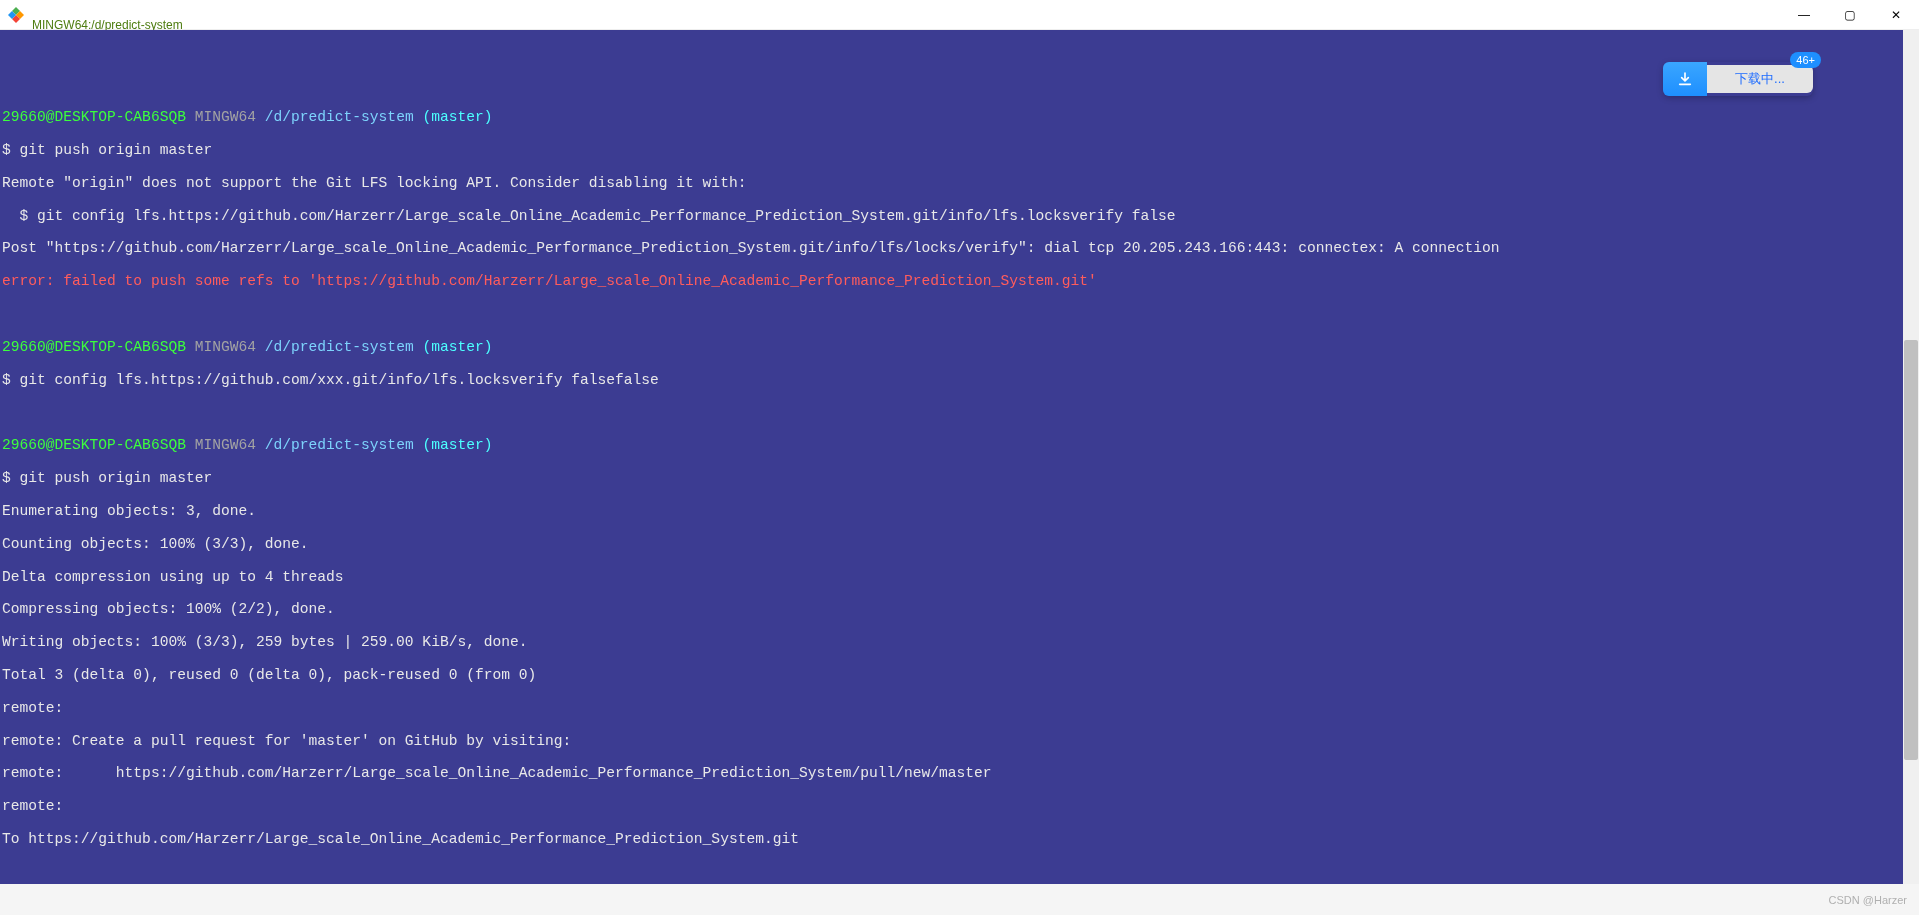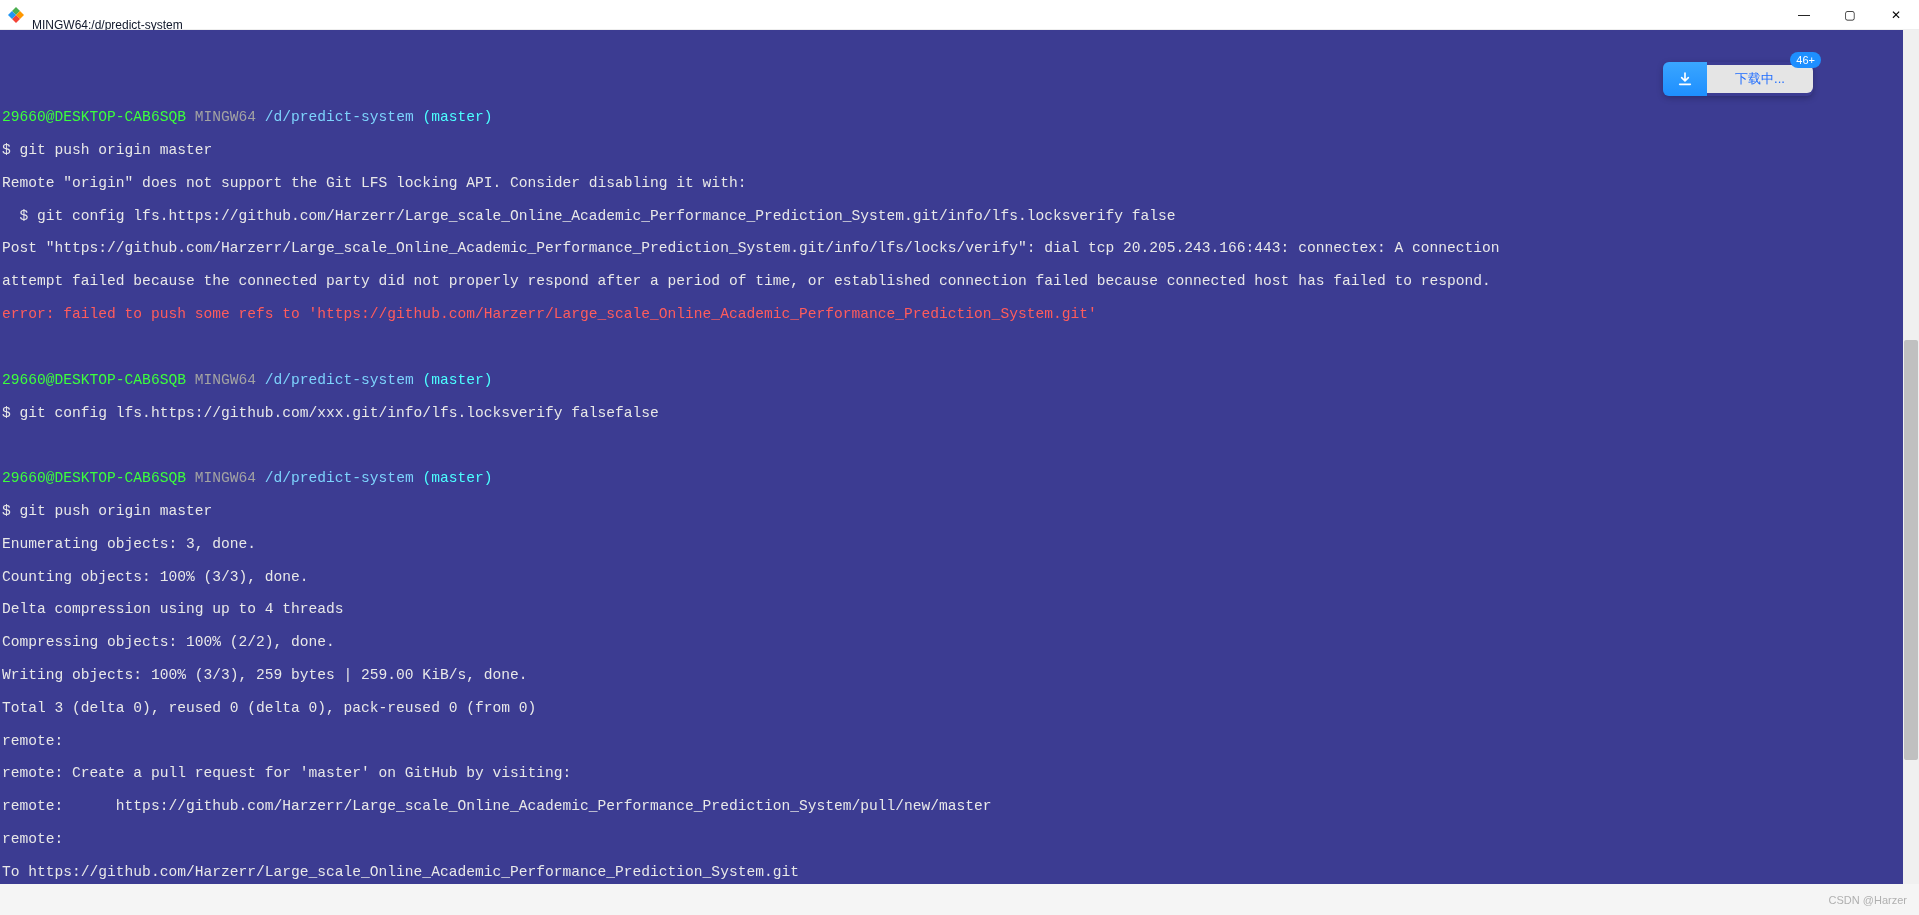--- a/index.html
+++ b/index.html
@@ -19,21 +19,21 @@
       padding: 0 0 0 8px;
       border-bottom: 1px solid #eee;
     }
     .titlebar .app-icon {
       width: 16px;
       height: 16px;
       margin-right: 8px;
     }
     .titlebar .title-text {
       font-size: 12px;
-      color: #0f172a;
+      color: #4d7c0f;
       margin-top: 20px;
     }
     .titlebar .window-controls {
       margin-left: auto;
       display: flex;
     }
     .titlebar .window-controls .wc-btn {
       width: 46px;
       height: 30px;
       display: flex;
@@ -163,21 +163,20 @@
 </div>
 
 <div class="terminal">
 <div class="terminal-inner">
 <div class="blank-space"></div>
 <div><span class="c-green">29660@DESKTOP-CAB6SQB</span> <span class="c-purple">MINGW64</span> <span class="c-yellow">/d/predict-system</span> <span class="c-cyan">(master)</span></div>
 <div class="c-white">$ git push origin master</div>
 <div class="c-white">Remote "origin" does not support the Git LFS locking API. Consider disabling it with:</div>
 <div class="c-white">  $ git config lfs.https://github.com/Harzerr/Large_scale_Online_Academic_Performance_Prediction_System.git/info/lfs.locksverify false</div>
 <div class="c-white">Post "https://github.com/Harzerr/Large_scale_Online_Academic_Performance_Prediction_System.git/info/lfs/locks/verify": dial tcp 20.205.243.166:443: connectex: A connection</div>
-<div class="c-white">attempt failed because the connected party did not properly respond after a period of time, or established connection failed because connected host has failed to respond.</div>
 <div class="c-red">error: failed to push some refs to 'https://github.com/Harzerr/Large_scale_Online_Academic_Performance_Prediction_System.git'</div>
 <div>&nbsp;</div>
 <div><span class="c-green">29660@DESKTOP-CAB6SQB</span> <span class="c-purple">MINGW64</span> <span class="c-yellow">/d/predict-system</span> <span class="c-cyan">(master)</span></div>
 <div class="c-white">$ git config lfs.https://github.com/xxx.git/info/lfs.locksverify falsefalse</div>
 <div>&nbsp;</div>
 <div><span class="c-green">29660@DESKTOP-CAB6SQB</span> <span class="c-purple">MINGW64</span> <span class="c-yellow">/d/predict-system</span> <span class="c-cyan">(master)</span></div>
 <div class="c-white">$ git push origin master</div>
 <div class="c-white">Enumerating objects: 3, done.</div>
 <div class="c-white">Counting objects: 100% (3/3), done.</div>
 <div class="c-white">Delta compression using up to 4 threads</div>

